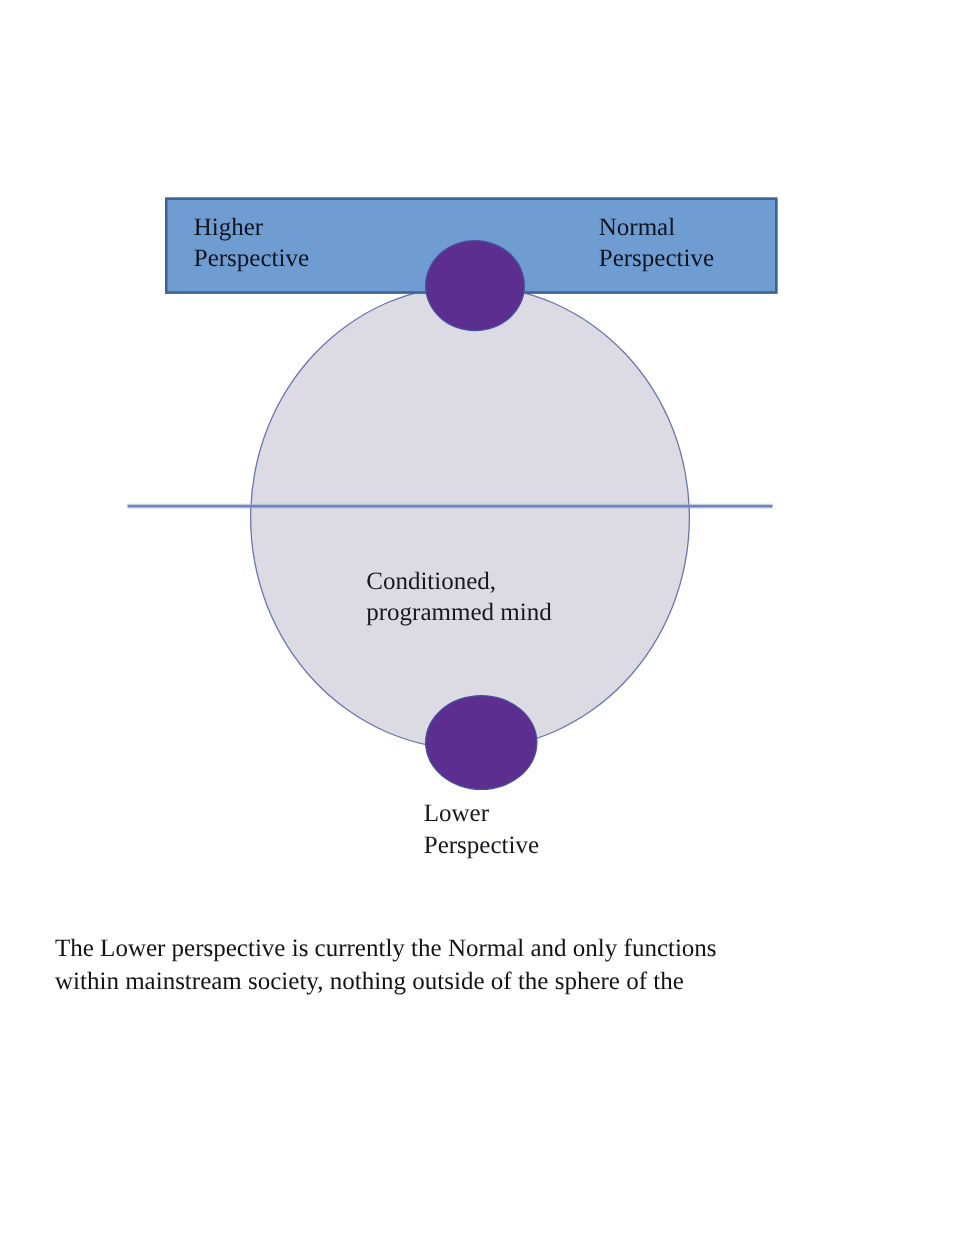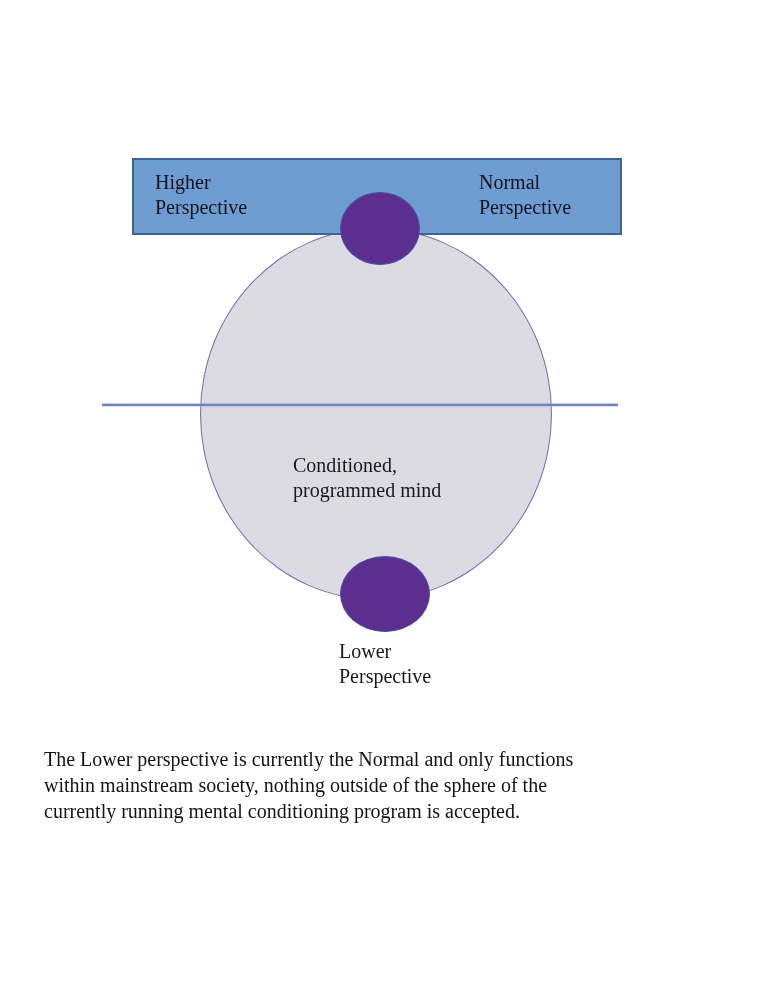--- a/index.html
+++ b/index.html
@@ -121,16 +121,15 @@
   </div>
 
   <div class="diagram-label label-lower">
     <div>Lower</div>
     <div>Perspective</div>
   </div>
 
   <div class="caption">
     <div>The Lower perspective is currently the Normal and only functions</div>
     <div>within mainstream society, nothing outside of the sphere of the</div>
-    <div>currently running mental conditioning program is accepted.</div>
   </div>
 
 </div>
 
 </body></html>

